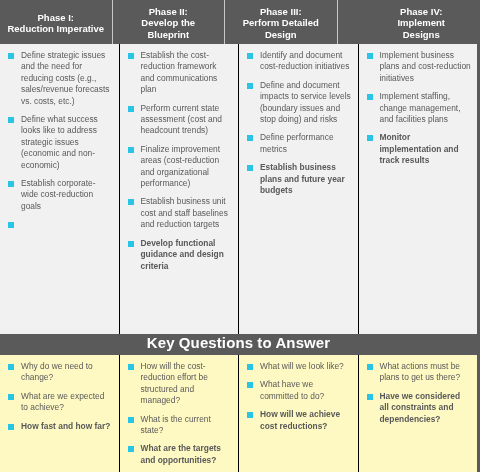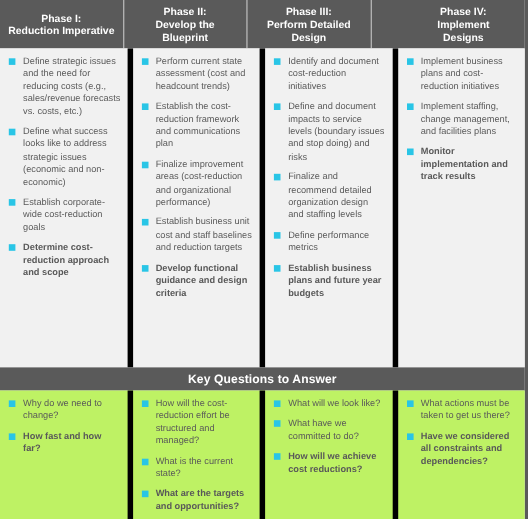--- a/index.html
+++ b/index.html
@@ -51,21 +51,21 @@
   .activities-row {
     display: flex;
     flex: 1 1 auto;
     background: #f1f1f1;
     min-height: 0;
   }
   .col {
     flex: 1 1 0;
     box-sizing: border-box;
     padding: 6px 6px 6px 5px;
-    border-right: 5px solid #000000;
+    border-right: 1px solid #000000;
     overflow: hidden;
   }
   .col:last-child { border-right: none; }
 
   ul.blist {
     list-style: none;
     margin: 0;
     padding: 0;
   }
   ul.blist > li {
@@ -86,33 +86,32 @@
     background: #29c5e6;
     display: block;
   }
 
   
   .kq-banner {
     flex: 0 0 auto;
     height: 21px;
     background: #5a5a5a;
     color: #ffffff;
-    font-size: 11px;
+    font-size: 15px;
     font-weight: bold;
     display: flex;
-    align-items: center;
     justify-content: center;
     letter-spacing: 0.1px;
   }
 
   
   .questions-row {
     display: flex;
     flex: 0 0 117px;
-    background: #bef264;
+    background: #fef9c3;
     min-height: 0;
   }
 </style>
 </head>
 <body>
 
 <div id="board">
 
   <div class="phase-header-row">
     <div class="phase-header">
@@ -144,39 +143,38 @@
     </div>
   </div>
 
   <div class="activities-row">
 
     <div class="col">
       <ul class="blist">
         <li><span class="bullet"></span><span>Define strategic issues and the need for reducing costs (e.g., sales/revenue forecasts vs. costs, etc.)</span></li>
         <li><span class="bullet"></span><span>Define what success looks like to address strategic issues (economic and non-economic)</span></li>
         <li><span class="bullet"></span><span>Establish corporate-wide cost-reduction goals</span></li>
-        <li><span class="bullet"></span><span>Determine cost-reduction approach and scope</span></li>
-      </ul>
-    </div>
-
-    <div class="col">
-      <ul class="blist">
+        <li><span class="bullet"></span></li>
+      </ul>
+    </div>
+
+    <div class="col">
+      <ul class="blist">
+        <li><span class="bullet"></span><span>Establish the cost-reduction framework and communications plan</span></li>
         <li><span class="bullet"></span><span>Perform current state assessment (cost and headcount trends)</span></li>
-        <li><span class="bullet"></span><span>Establish the cost-reduction framework and communications plan</span></li>
         <li><span class="bullet"></span><span>Finalize improvement areas (cost-reduction and organizational performance)</span></li>
         <li><span class="bullet"></span><span>Establish business unit cost and staff baselines and reduction targets</span></li>
         <li><span class="bullet"></span><span>Develop functional guidance and design criteria</span></li>
       </ul>
     </div>
 
     <div class="col">
       <ul class="blist">
         <li><span class="bullet"></span><span>Identify and document cost-reduction initiatives</span></li>
         <li><span class="bullet"></span><span>Define and document impacts to service levels (boundary issues and stop doing) and risks</span></li>
-        <li><span class="bullet"></span><span>Finalize and recommend detailed organization design and staffing levels</span></li>
         <li><span class="bullet"></span><span>Define performance metrics</span></li>
         <li><span class="bullet"></span><span>Establish business plans and future year budgets</span></li>
       </ul>
     </div>
 
     <div class="col">
       <ul class="blist">
         <li><span class="bullet"></span><span>Implement business plans and cost-reduction initiatives</span></li>
         <li><span class="bullet"></span><span>Implement staffing, change management, and facilities plans</span></li>
         <li><span class="bullet"></span><span>Monitor implementation and track results</span></li>
@@ -187,20 +185,21 @@
 
   <div class="kq-banner">
     <span>Key Questions to Answer</span>
   </div>
 
   <div class="questions-row">
 
     <div class="col">
       <ul class="blist">
         <li><span class="bullet"></span><span>Why do we need to change?</span></li>
+        <li><span class="bullet"></span><span>What are we expected to achieve?</span></li>
         <li><span class="bullet"></span><span>How fast and how far?</span></li>
       </ul>
     </div>
 
     <div class="col">
       <ul class="blist">
         <li><span class="bullet"></span><span>How will the cost-reduction effort be structured and managed?</span></li>
         <li><span class="bullet"></span><span>What is the current state?</span></li>
         <li><span class="bullet"></span><span>What are the targets and opportunities?</span></li>
       </ul>
@@ -209,20 +208,20 @@
     <div class="col">
       <ul class="blist">
         <li><span class="bullet"></span><span>What will we look like?</span></li>
         <li><span class="bullet"></span><span>What have we committed to do?</span></li>
         <li><span class="bullet"></span><span>How will we achieve cost reductions?</span></li>
       </ul>
     </div>
 
     <div class="col">
       <ul class="blist">
-        <li><span class="bullet"></span><span>What actions must be taken to get us there?</span></li>
+        <li><span class="bullet"></span><span>What actions must be plans to get us there?</span></li>
         <li><span class="bullet"></span><span>Have we considered all constraints and dependencies?</span></li>
       </ul>
     </div>
 
   </div>
 
 </div>
 
 </body></html>

